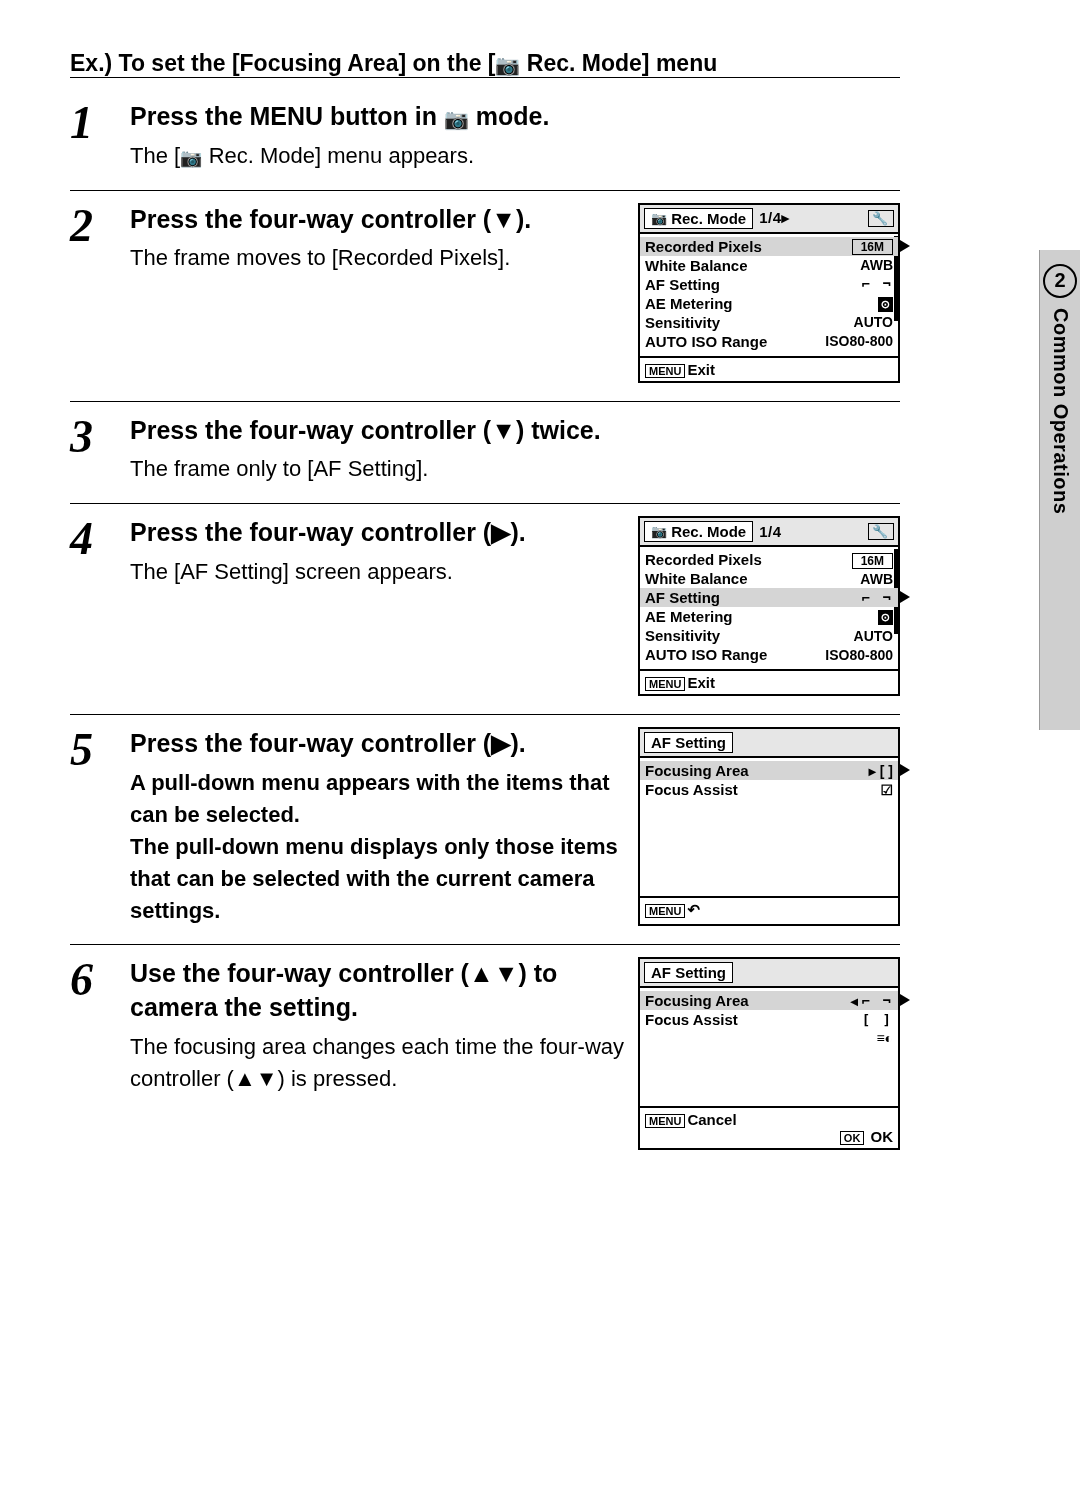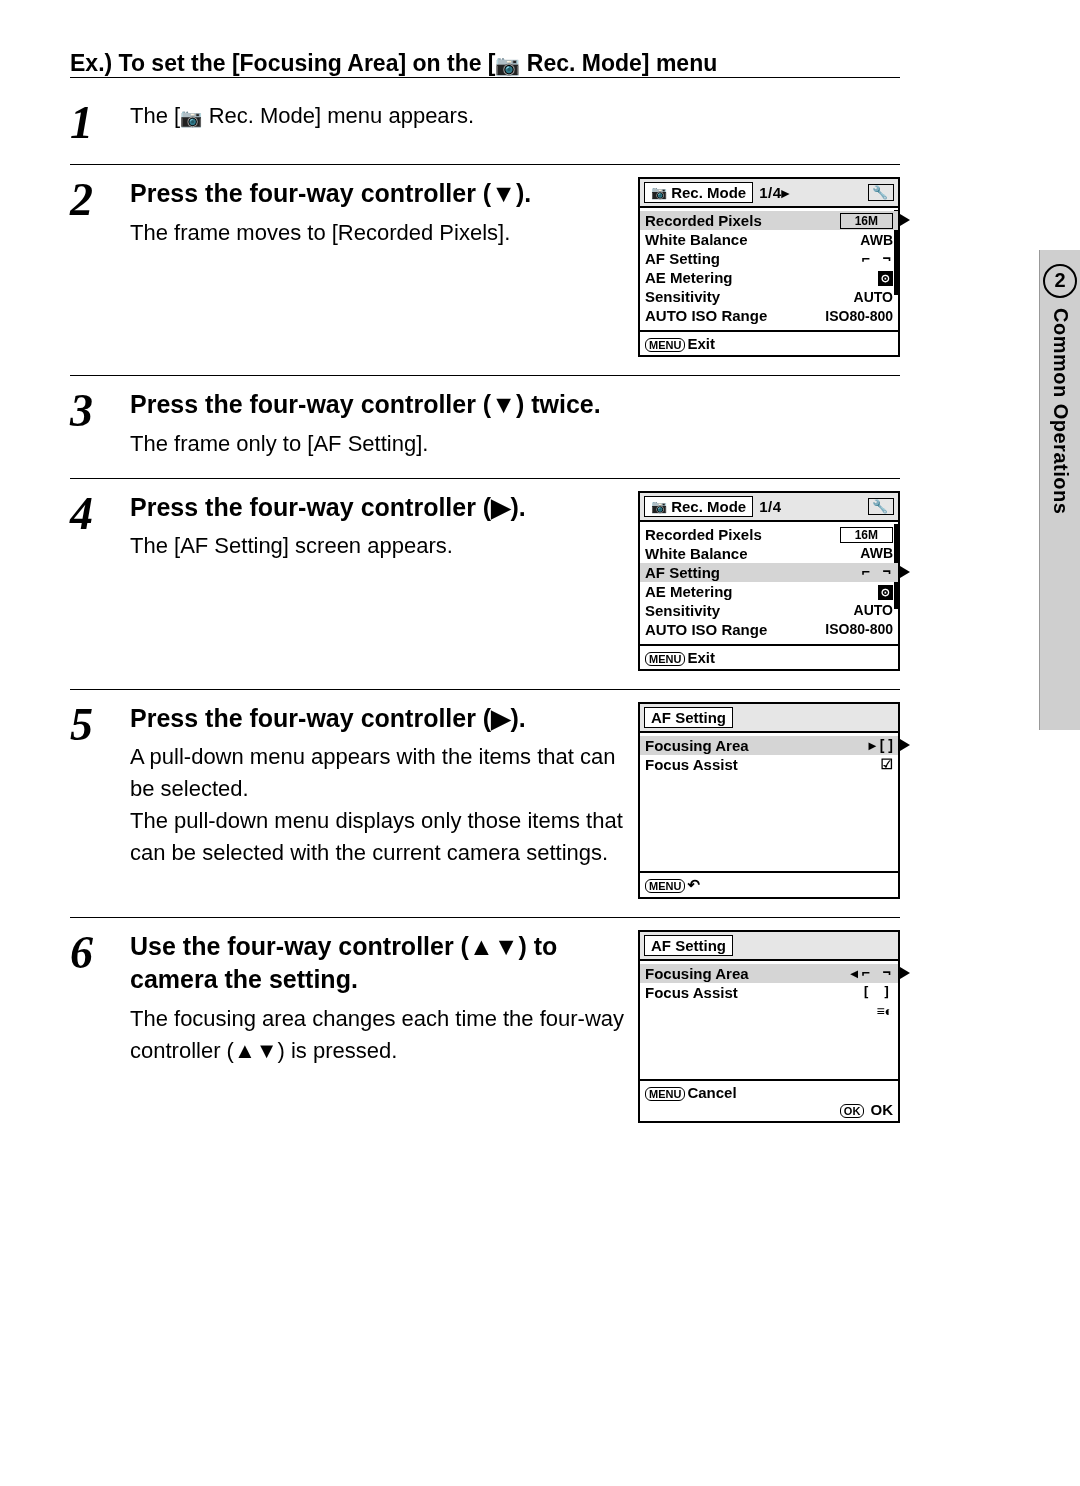--- a/index.html
+++ b/index.html
@@ -19,25 +19,25 @@
   .screen .hdr { display:flex; align-items:center; border-bottom:2px solid #000; padding:3px 4px; background:#e6e6e6;}
   .screen .hdr .tabbox{ border:1.5px solid #000; padding:1px 6px; display:inline-flex; align-items:center; gap:4px; background:#fff;}
   .screen .hdr .pg{ margin-left:6px; letter-spacing:.5px;}
   .screen .hdr .tool{ margin-left:auto; border:1.5px solid #000; padding:0 4px; font-size:13px;}
   .screen .body{ padding:3px 5px 5px 5px; position:relative;}
   .screen .row{ display:flex; justify-content:space-between; padding:1px 0; align-items:center;}
   .screen .row .lab{ }
   .screen .row .val{ font-family:Arial; }
   .screen .row.sel{ background:#d5d5d5; margin:0 -5px; padding:1px 5px; position:relative;}
   .screen .row.sel::after{ content:''; position:absolute; right:-12px; top:3px; border-left:10px solid #000; border-top:6px solid transparent; border-bottom:6px solid transparent;}
-  .valbox{ border:1.5px solid #000; padding:0 14px; font-size:12px; line-height:1.1;}
+  .valbox{ border:1.5px solid #000; padding:0 8px; font-size:12px; line-height:1.1;}
   .screen .scroll{ position:absolute; right:-1px; top:2px; bottom:28px; width:6px;}
   .screen .scroll .bar{ position:absolute; left:1px; right:1px; top:0; height:85px; background:#000;}
   .screen .ftr{ border-top:2px solid #000; padding:3px 5px;}
-  .menukey{ border:1.5px solid #000; padding:0 3px; font-size:11px; border-radius:6px; margin-right:2px;}
+  .menukey{ border:1.5px solid #000; padding:0 3px; font-size:11px; border-radius:0; margin-right:2px;}
   .tiny{font-size:14px;}
   .icon-met{display:inline-block;border:1.5px solid #000;padding:0 2px;font-size:11px;background:#000;color:#fff;}
   .icon-af{display:inline-block;font-family:monospace;letter-spacing:2px;}
   
   .sidetab { position:absolute; right:0; top:250px; width:40px; height:480px; background:#cfcfcf; border-left:1px solid #999;}
   .sidetab .circ { width:30px; height:30px; border:2.5px solid #000; border-radius:50%; text-align:center; font-weight:bold; font-size:20px; line-height:29px; margin:14px auto 10px;}
   .sidetab .vtxt{ writing-mode:vertical-rl; font-weight:bold; font-size:20px; margin:0 auto; letter-spacing:.5px;}
   
   .pgnum { position:absolute; right:0; top:1220px; background:#000; color:#fff; font-weight:bold; padding:6px 12px; font-size:18px;}
 </style>
@@ -52,20 +52,23 @@
 
 <div class="page">
 
   <div class="intro">
     <span>Ex.) To set the [Focusing Area] on the [</span><span class="cam-icon">📷</span><span> Rec. Mode] menu</span>
   </div>
 
   <div class="step">
     <div class="step-num">1</div>
     <div class="step-body">
+      <div class="step-title">
+        <span>Press the MENU button in </span><span class="cam-icon">📷</span><span> mode.</span>
+      </div>
       <div class="step-text">
         <span>The [</span><span class="cam-icon" style="font-size:18px;">📷</span><span> Rec. Mode] menu appears.</span>
       </div>
     </div>
   </div>
 
   <div class="step">
     <div class="step-num">2</div>
     <div class="step-body step-row">
       <div class="txt">
@@ -171,21 +174,21 @@
         <div class="ftr"><span class="menukey">MENU</span><span>Exit</span></div>
       </div>
     </div>
   </div>
 
   <div class="step">
     <div class="step-num">5</div>
     <div class="step-body step-row">
       <div class="txt">
         <div class="step-title">Press the four-way controller (▶).</div>
-        <div class="step-text" style="white-space:pre-line;">A pull-down menu appears with the items that can be selected.
+        <div class="step-text" style="white-space:pre-line;font-weight:bold;">A pull-down menu appears with the items that can be selected.
 The pull-down menu displays only those items that can be selected with the current camera settings.</div>
       </div>
       <div class="screen">
         <div class="hdr">
             <span class="tabbox">AF Setting</span>
           </div>
         <div class="body" style="min-height:130px;" id="scr3-body">
             <div class="row sel">
               <span class="lab">Focusing Area</span>
               <span class="val tiny">▸ [ ]</span>

